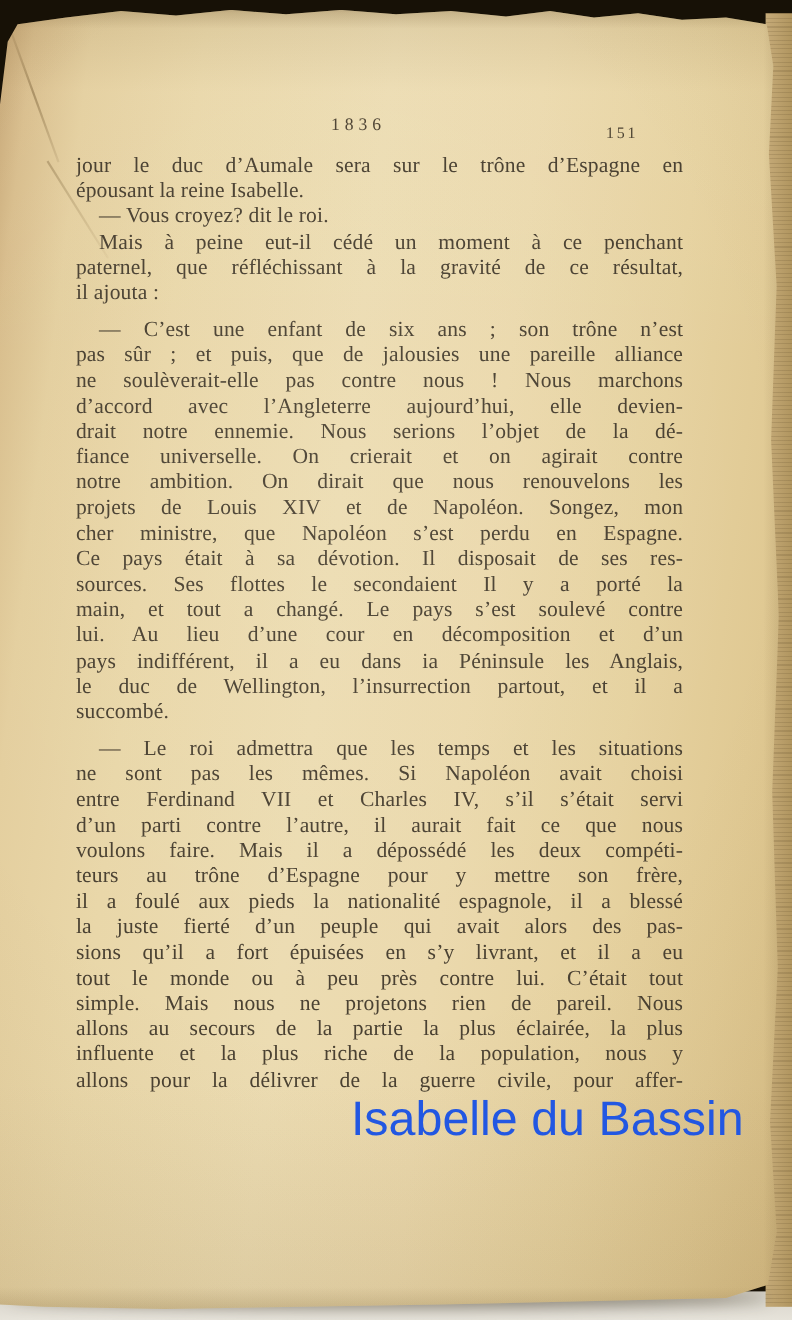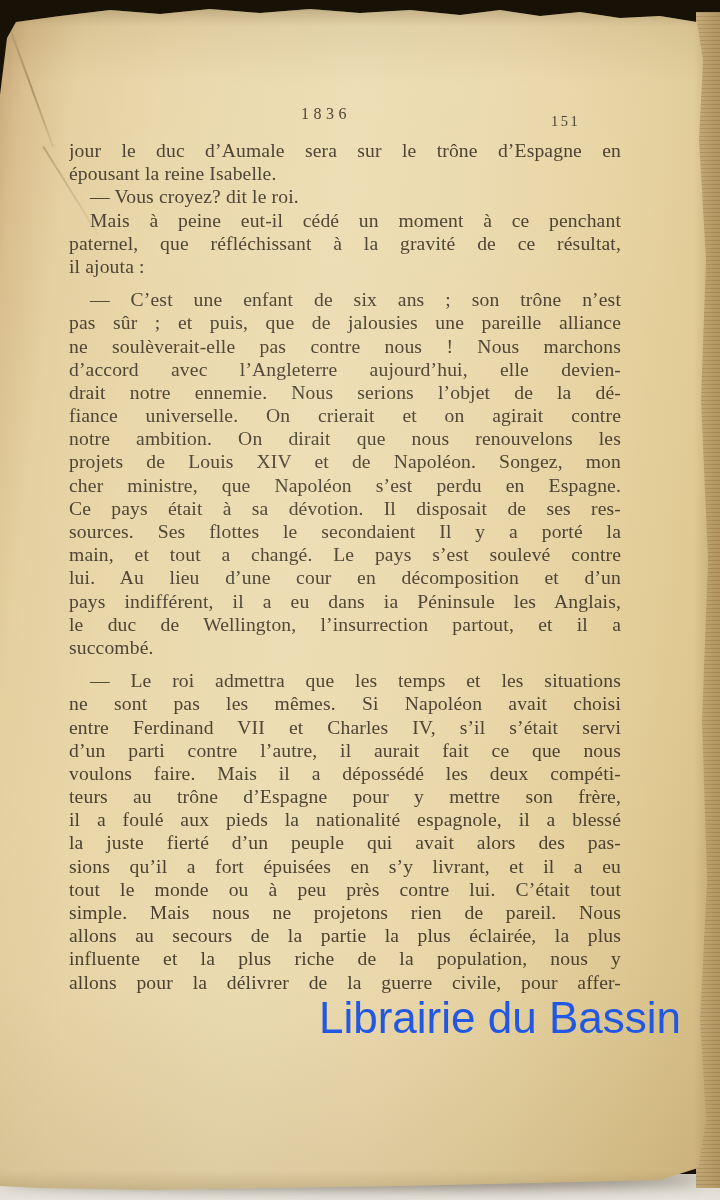--- a/index.html
+++ b/index.html
@@ -156,14 +156,14 @@
         <div class="line just">tout le monde ou à peu près contre lui. C’était tout</div>
         <div class="line just">simple. Mais nous ne projetons rien de pareil. Nous</div>
         <div class="line just">allons au secours de la partie la plus éclairée, la plus</div>
         <div class="line just">influente et la plus riche de la population, nous y</div>
         <div class="line just">allons pour la délivrer de la guerre civile, pour affer-</div>
       </div>
 
     <div class="vignette"></div>
   </div>
 
-  <div class="watermark">Librairie du Bassin</div>
+  <div class="watermark">Isabelle du Bassin</div>
 </div>
 
 </body></html>

